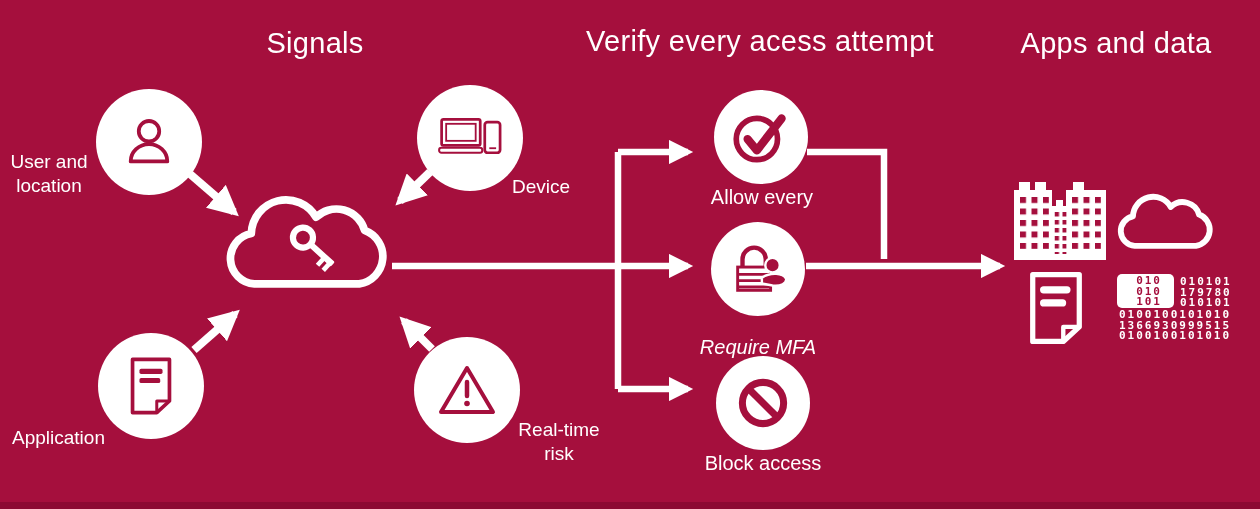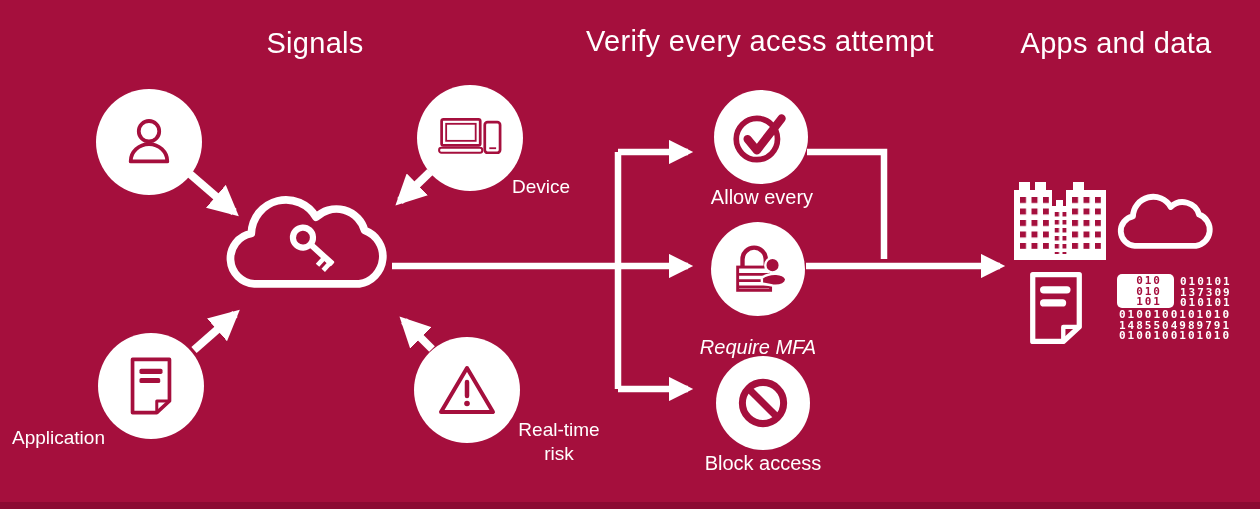--- a/index.html
+++ b/index.html
@@ -72,20 +72,24 @@
       <rect x="45" y="3" width="6" height="11" fill="#FFFFFF"></rect>
     </g>
   </svg>
 
   <div class="node sig" style="left:96px;top:89px;">
     <svg width="56" height="56" viewBox="0 0 52 52">
       <circle cx="26" cy="16" r="9.5" fill="none" stroke="#A50F3D" stroke-width="3.5"></circle>
       <path d="M9,44 a17,16 0 0 1 34,0 z" fill="none" stroke="#A50F3D" stroke-width="3.5" stroke-linejoin="round"></path>
     </svg>
   </div>
+  <div class="lbl center" style="left:6px;top:150px;width:86px;">
+    <div>User and</div>
+    <div>location</div>
+  </div>
 
   <div class="node sig" style="left:417px;top:85px;">
     <svg width="64" height="42" viewBox="0 0 56 37">
       <rect x="3" y="2" width="34" height="23" rx="1.5" fill="none" stroke="#A50F3D" stroke-width="2.4"></rect>
       <rect x="7" y="6" width="26" height="15" fill="none" stroke="#A50F3D" stroke-width="1.6"></rect>
       <rect x="0.8" y="27" width="38" height="4.5" rx="2" fill="none" stroke="#A50F3D" stroke-width="1.8"></rect>
       <rect x="41" y="4.5" width="13.5" height="27" rx="2.5" fill="#FFFFFF" stroke="#A50F3D" stroke-width="2.4"></rect>
       <line x1="45" y1="27.5" x2="51" y2="27.5" stroke="#A50F3D" stroke-width="1.6"></line>
     </svg>
   </div>
@@ -178,24 +182,24 @@
   </svg>
 
   <div class="binary">
     <div class="box">
       <div>010</div>
       <div>010</div>
       <div>101</div>
     </div>
     <div class="side">
       <div>010101</div>
-      <div>137309</div>
+      <div>179780</div>
       <div>010101</div>
     </div>
     <div class="bottom">
       <div>0100100101010</div>
-      <div>1485504989791</div>
+      <div>1366930999515</div>
       <div>0100100101010</div>
     </div>
   </div>
 
   <div class="bottom-bar"></div>
 </div>
 
 </body></html>

